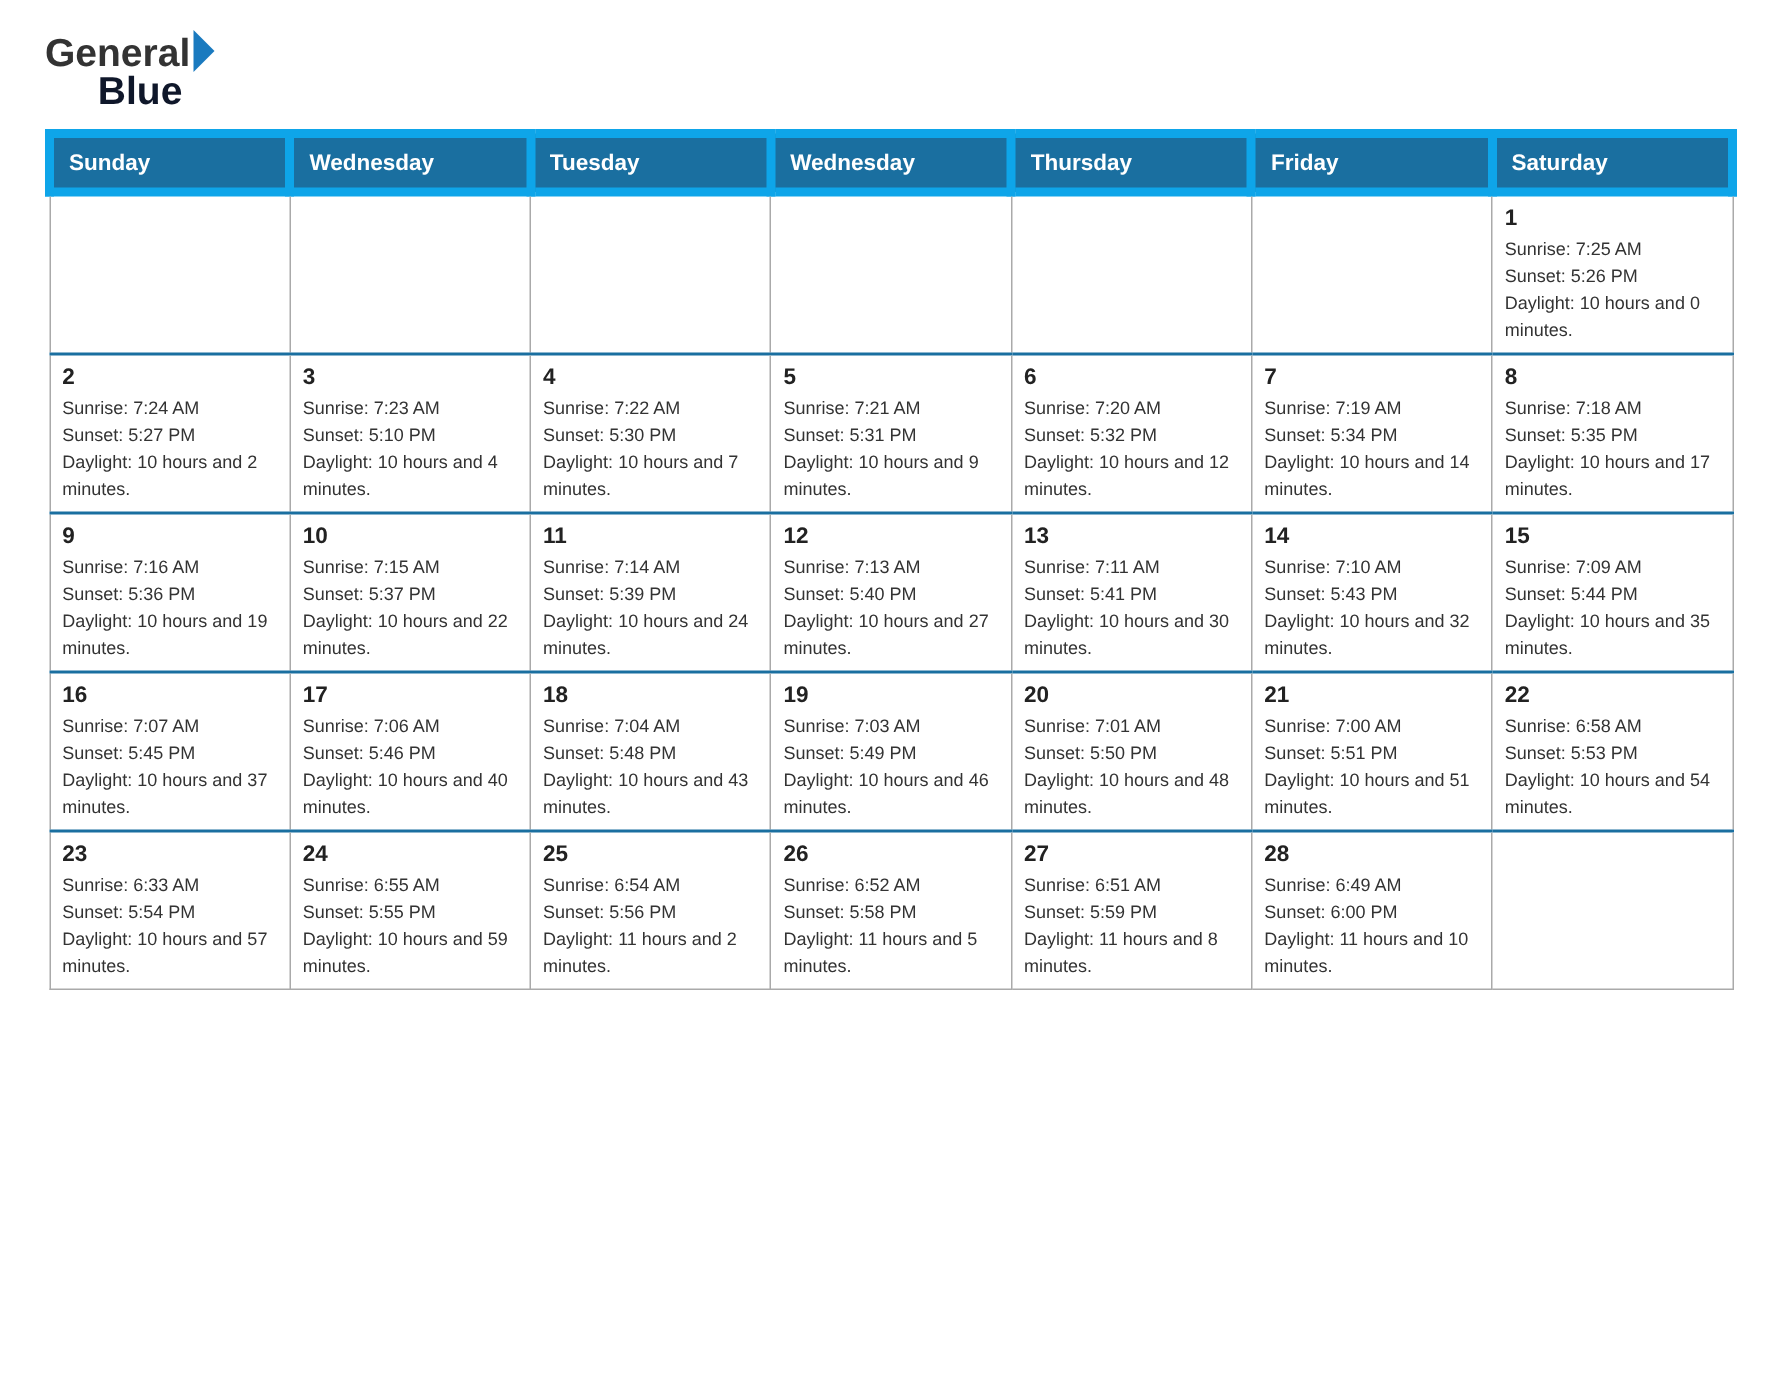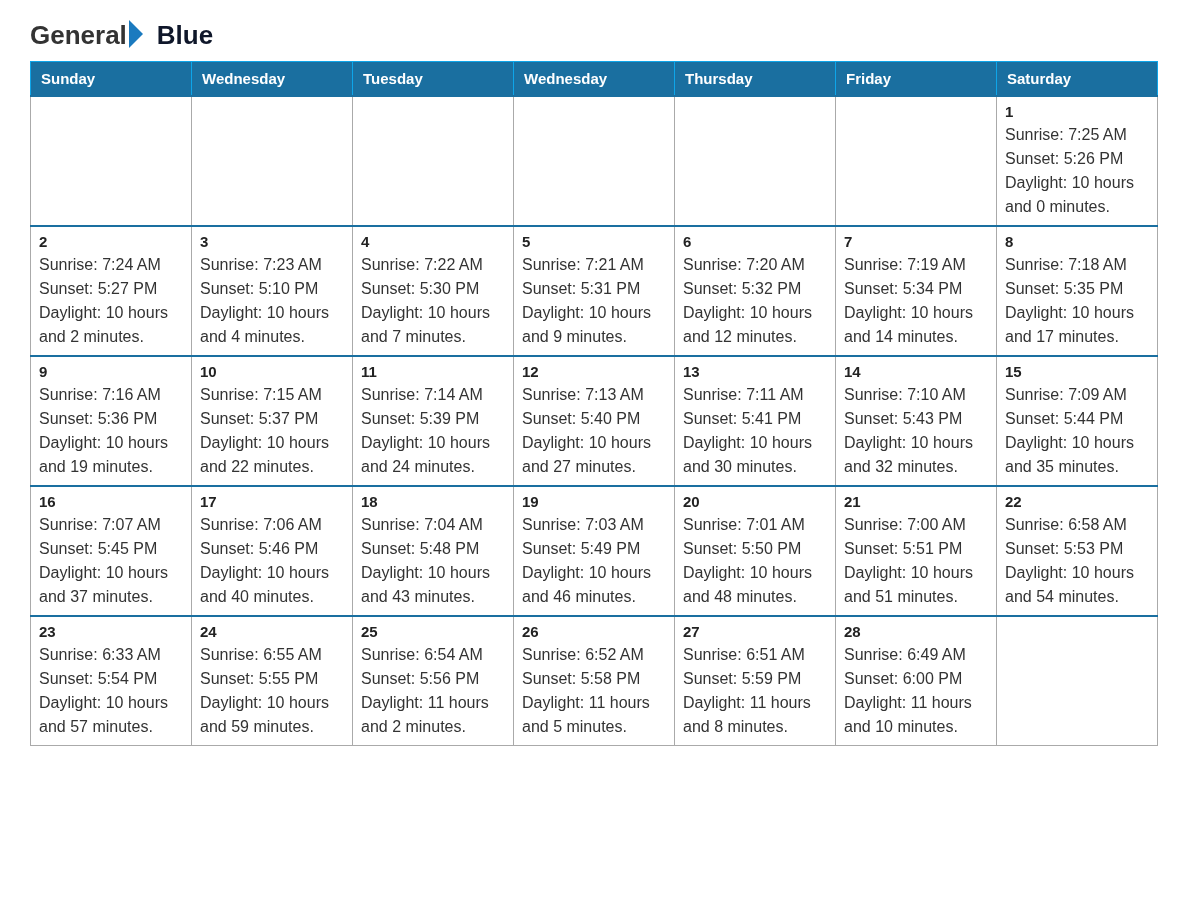--- a/index.html
+++ b/index.html
@@ -11,21 +11,22 @@
       min-height: 918px;
     }
     .header {
       display: flex;
       justify-content: space-between;
       align-items: flex-start;
       margin-bottom: 10px;
     }
     .logo {
       display: flex;
-      align-items: flex-end;
+      flex-direction: column;
+      align-items: center;
     }
     .logo-top {
       display: flex;
       align-items: center;
     }
     .logo-general {
       font-size: 26px;
       font-weight: bold;
       color: #333;
     }
@@ -64,21 +65,21 @@
       border-collapse: collapse;
       border: 1px solid #aaa;
     }
     .calendar th {
       background-color: #1a6fa0;
       color: #fff;
       font-size: 15px;
       font-weight: bold;
       padding: 8px 10px;
       text-align: left;
-      border: 1px solid #0ea5e9;
+      border: 6px solid #0ea5e9;
     }
     .calendar td {
       width: calc(100% / 7);
       vertical-align: top;
       padding: 6px 8px;
       border: 1px solid #aaa;
       font-size: 12.5px;
       color: #222;
       background: #fff;
       min-height: 100px;
@@ -86,21 +87,21 @@
     .calendar tr td {
       border-top: 2px solid #1a6fa0;
     }
     .day-number {
       font-size: 15px;
       font-weight: bold;
       margin-bottom: 3px;
       display: block;
     }
     .day-info {
-      font-size: 16px;
+      font-size: 12px;
       color: #333;
       line-height: 1.5;
     }
     .empty-cell {
       background: #f9f9f9;
     }
   </style>
 </head>
 <body>
 

